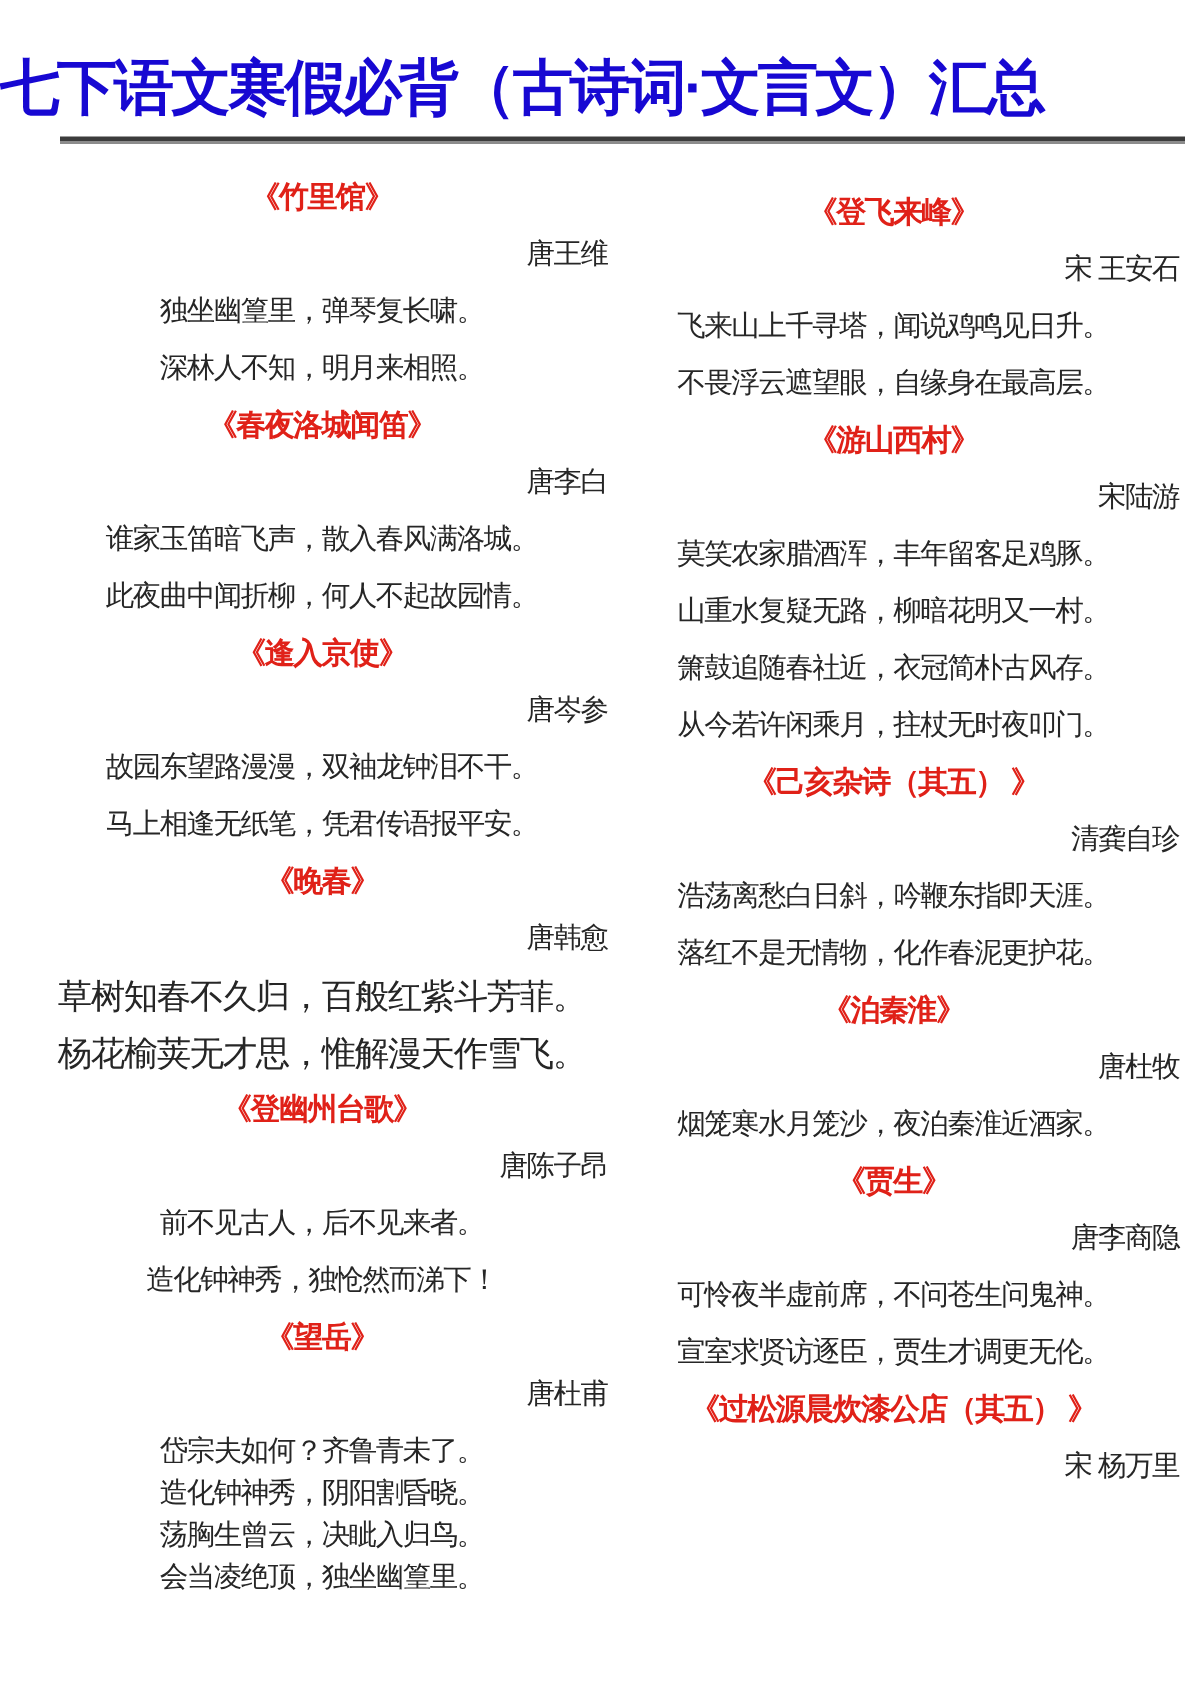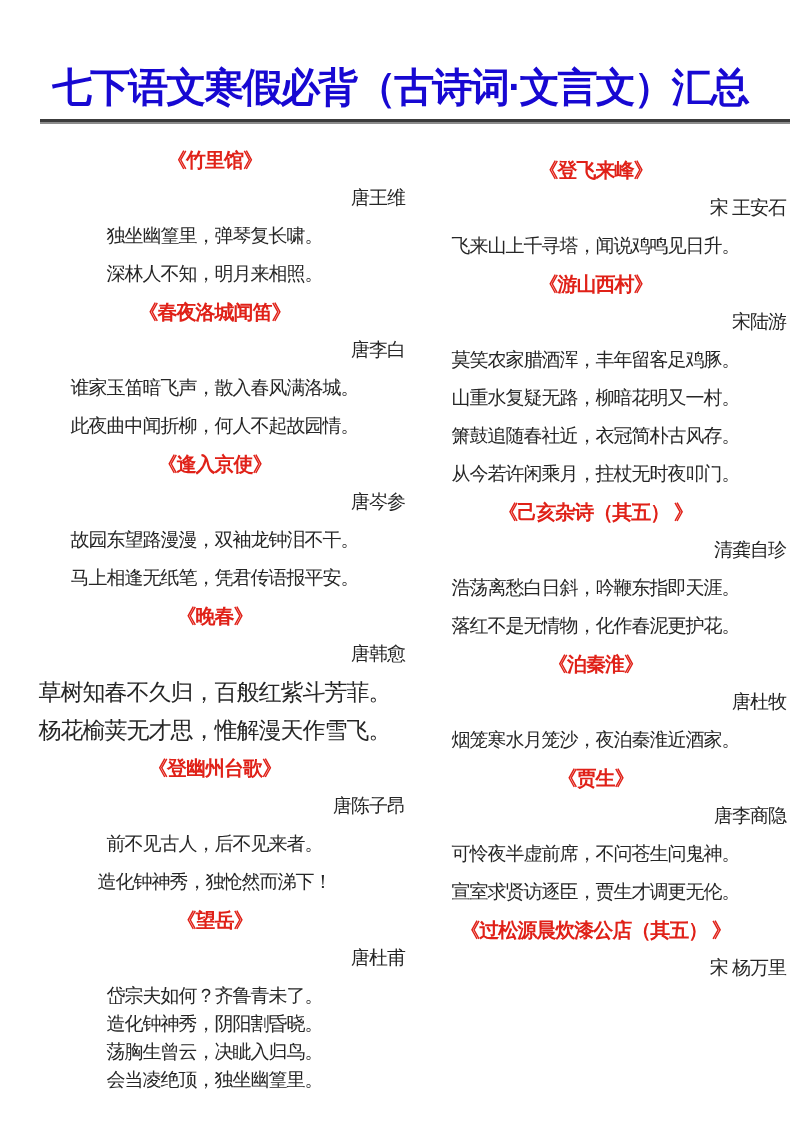--- a/index.html
+++ b/index.html
@@ -17,22 +17,22 @@
     font-family: "Liberation Sans", sans-serif;
   }
   .page {
     position: relative;
     width: 800px;
     height: 1131px;
     background: var(--bg);
     overflow: hidden;
   }
   .page-title {
-    margin-top: 64px;
-    text-align: center;
+    margin-top: 36px;
+    text-align: left;
     font-size: 40px;
     font-weight: bold;
     letter-spacing: -2px;
     color: var(--blue);
     line-height: 46px;
     white-space: nowrap;
   }
   .title-rule {
     margin: 9px 10px 0 40px;
     height: 2px;
@@ -101,20 +101,21 @@
         <div class="entry t-author">唐杜甫</div>
         <div class="entry t-line_tight">岱宗夫如何？齐鲁青未了。</div>
         <div class="entry t-line_tight">造化钟神秀，阴阳割昏晓。</div>
         <div class="entry t-line_tight">荡胸生曾云，决眦入归鸟。</div>
         <div class="entry t-line_tight">会当凌绝顶，独坐幽篁里。</div>
       </div>
     <div class="col col-right" id="col-1">
         <div class="entry t-title">《登飞来峰》</div>
         <div class="entry t-author">宋 王安石</div>
         <div class="entry t-line">飞来山上千寻塔，闻说鸡鸣见日升。</div>
+        <div class="entry t-line">不畏浮云遮望眼，自缘身在最高层。</div>
         <div class="entry t-title">《游山西村》</div>
         <div class="entry t-author">宋陆游</div>
         <div class="entry t-line">莫笑农家腊酒浑，丰年留客足鸡豚。</div>
         <div class="entry t-line">山重水复疑无路，柳暗花明又一村。</div>
         <div class="entry t-line">箫鼓追随春社近，衣冠简朴古风存。</div>
         <div class="entry t-line">从今若许闲乘月，拄杖无时夜叩门。</div>
         <div class="entry t-title">《己亥杂诗（其五） 》</div>
         <div class="entry t-author">清龚自珍</div>
         <div class="entry t-line">浩荡离愁白日斜，吟鞭东指即天涯。</div>
         <div class="entry t-line">落红不是无情物，化作春泥更护花。</div>

